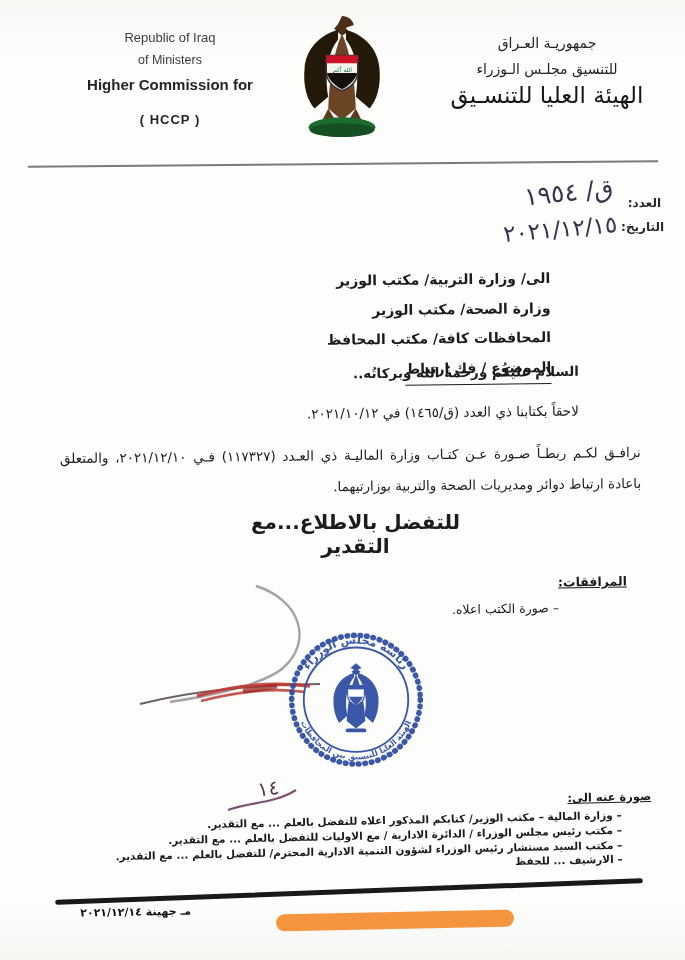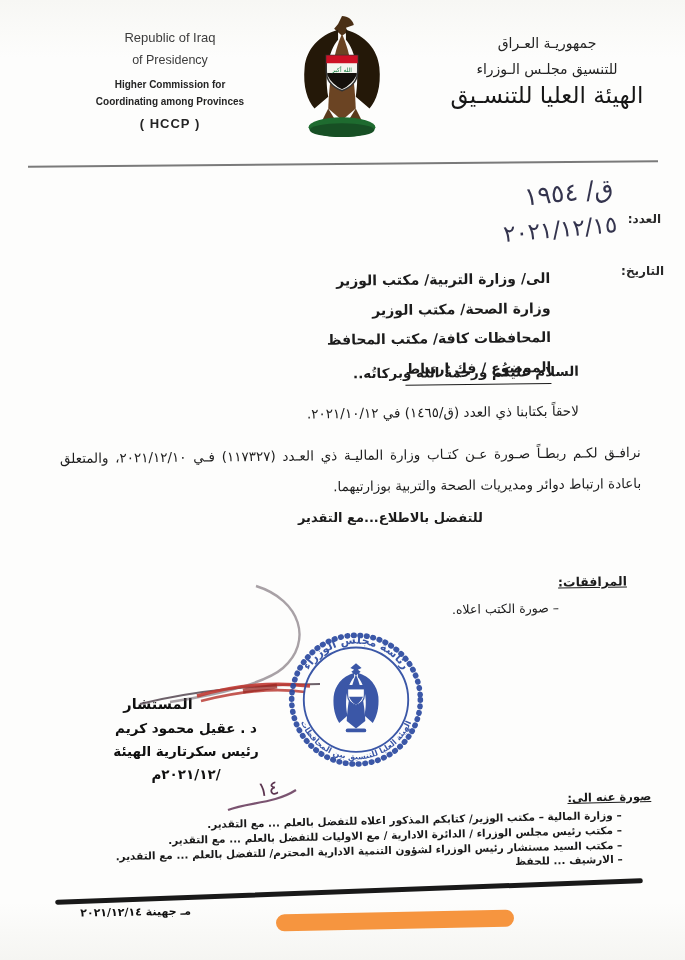--- a/index.html
+++ b/index.html
@@ -6,49 +6,49 @@
   .page{
     position:relative;width:685px;height:960px;margin:0 auto;
     background:linear-gradient(180deg,#f7f7f4 0%,#fdfdfc 6%,#fdfdfc 94%,#f5f5f2 100%);
     overflow:hidden;font-family:"DejaVu Sans",sans-serif;color:#1c1c1c;
   }
   
   .en-header{position:absolute;left:28px;top:30px;width:284px;text-align:center;
     font-family:"Liberation Sans",sans-serif;color:#3c3c3c;}
   .en-header .l1{font-size:13px;margin-bottom:7px;}
   .en-header .l2,.en-header .l3{font-size:12.5px;line-height:16px;}
-  .en-header .l4,.en-header .l5{font-size:10px;font-weight:bold;color:#242424;line-height:17px;}
+  .en-header .l4,.en-header .l5{font-size:15px;font-weight:bold;color:#242424;line-height:17px;}
   .en-header .l4{margin-top:8px;}
-  .en-header .l6{font-size:13px;font-weight:bold;color:#242424;margin-top:6px;letter-spacing:1px;}
+  .en-header .l6{font-size:13px;font-weight:bold;color:#242424;margin-top:19px;letter-spacing:1px;}
   .ar-header{position:absolute;right:18px;top:30px;width:240px;text-align:center;direction:rtl;color:#222;}
   .ar-header .a1,.ar-header .a2{font-size:14px;font-weight:normal;line-height:26px;}
   .ar-header .a3,.ar-header .a4{font-size:23px;font-weight:normal;line-height:27px;color:#161616;}
   .emblem{position:absolute;left:283px;top:12px;}
   .divider{position:absolute;left:28px;top:163px;width:630px;height:2px;background:#7a7a7a;
     transform:rotate(-0.5deg);}
   
   .ref{position:absolute;right:0;top:0;width:100%;height:0;direction:rtl;}
-  .ref-label{position:absolute;font-size:12px;font-weight:bold;color:#2a2a2a;margin-top:16px;}
+  .ref-label{position:absolute;font-size:12px;font-weight:bold;color:#2a2a2a;}
   .hand{font-size:25px;color:#34344e;letter-spacing:2px;font-weight:400;}
   .ltr-force{direction:ltr;unicode-bidi:bidi-override;display:inline-block;}
   .num-label{right:24px;top:196px;}
   .num-value{position:absolute;right:72px;top:178px;transform:rotate(-6deg);}
-  .date-label{right:21px;top:248px;}
+  .date-label{right:21px;top:220px;}
   .date-value{position:absolute;right:68px;top:216px;transform:rotate(-5deg);font-size:23px;}
   
   .recipients{position:absolute;right:135px;top:264px;direction:rtl;text-align:right;
     font-size:14px;font-weight:bold;line-height:29.5px;transform:rotate(-0.7deg);transform-origin:right top;}
   .subject{display:inline-block;border-bottom:1.5px solid #1c1c1c;padding-bottom:1px;}
   .salutation{position:absolute;right:106px;top:364px;direction:rtl;font-size:13.5px;font-weight:bold;
     transform:rotate(-0.6deg);}
   .intro{position:absolute;right:106px;top:404px;direction:rtl;font-size:13.5px;transform:rotate(-0.6deg);}
   .body-par{position:absolute;left:60px;right:44px;top:440px;direction:rtl;text-align:justify;
     font-size:13.5px;line-height:31px;margin:0;transform:rotate(-0.6deg);}
-  .closing{position:absolute;left:228px;top:510px;width:255px;direction:rtl;
-    font-size:13px;font-weight:bold;}
+  .closing{position:absolute;left:228px;top:510px;width:255px;text-align:center;direction:rtl;
+    font-size:20px;font-weight:bold;}
   
   .attach-title{position:absolute;right:58px;top:574px;direction:rtl;font-size:12.5px;font-weight:bold;
     text-decoration:underline;transform:rotate(-1deg);}
   .attach-item{position:absolute;right:126px;top:601px;direction:rtl;font-size:12.5px;transform:rotate(-1deg);}
   
   .sig-svg{position:absolute;left:105px;top:570px;z-index:4;}
   .sig-block{position:absolute;left:80px;top:696px;width:212px;text-align:center;direction:rtl;
     font-weight:bold;color:#101010;z-index:2;}
   .sig-block .s-title{font-size:14.5px;transform:translateX(-28px);}
   .sig-block .s-name{font-size:13.5px;margin-top:8px;}
@@ -69,23 +69,22 @@
   .orange-mark{position:absolute;left:276px;top:912px;width:238px;height:17px;background:#f6953f;
     border-radius:10px;transform:rotate(-1.2deg);}
 </style>
 </head>
 <body>
 
 <div class="page">
 
   <div class="en-header">
     <div class="l1">Republic of Iraq</div>
-    <div class="l3">of Presidency</div>
+    <div class="l3">of Ministers</div>
     <div class="l4">Higher Commission for</div>
-    <div class="l5">Coordinating among Provinces</div>
     <div class="l6">( HCCP )</div>
   </div>
 
   <div class="emblem">
     <svg width="118" height="130" viewBox="0 0 120 132">
       <path d="M60 4 C66 4 71 8 72 13 L64 16 L66 20 L60 24 L52 17 L56 12 Z" fill="#4a2f15"></path>
       <path d="M56 18 C36 24 24 38 22 56 C20 76 25 90 32 98 L46 86 C42 62 46 40 56 28 Z" fill="#241808"></path>
       <path d="M64 18 C84 24 96 38 98 56 C100 76 95 90 88 98 L74 86 C78 62 74 40 64 28 Z" fill="#241808"></path>
       <path d="M60 22 C51 42 47 70 46 98 L60 110 L74 98 C73 70 69 42 60 22 Z" fill="#6b4423"></path>
       <path d="M46 98 L40 110 L52 108 Z" fill="#5a3a1c"></path>
@@ -132,26 +131,20 @@
   <div class="sig-svg">
     <svg width="230" height="155" viewBox="0 0 230 155">
       <path d="M151,16 C196,30 208,72 178,98 C162,112 118,124 65,132" fill="none" stroke="#54455080" stroke-width="2.4"></path>
       <path d="M35,134 C90,120 160,114 215,114" fill="none" stroke="#544550" stroke-width="2.2" opacity="0.85"></path>
       <path d="M92,126 C130,115 170,112 205,116" fill="none" stroke="#c03a33" stroke-width="3.4" opacity="0.9"></path>
       <path d="M96,131 C135,121 172,118 200,122" fill="none" stroke="#b53028" stroke-width="2.6" opacity="0.8"></path>
       <path d="M138,121 L172,116" fill="none" stroke="#992722" stroke-width="5" opacity="0.75"></path>
     </svg>
   </div>
 
-  <div class="sig-block">
-    <div class="s-title">المستشار</div>
-    <div class="s-name">د . عقيل محمود كريم</div>
-    <div class="s-pos">رئيس سكرتارية الهيئة</div>
-    <div class="s-date"><span class="ltr-force">م٢٠٢١/١٢/</span></div>
-  </div>
 
   <div class="hand-day">
     <svg width="78" height="50" viewBox="0 0 78 50">
       <path d="M4,40 C24,32 50,34 72,20" fill="none" stroke="#6b4060" stroke-width="2.2" opacity="0.9"></path>
       <text x="34" y="26" font-size="20" fill="#5c3550" transform="rotate(-8 40 22)">١٤</text>
     </svg>
   </div>
 
   <div class="stamp">
     <svg width="140" height="152" viewBox="0 0 150 163">

